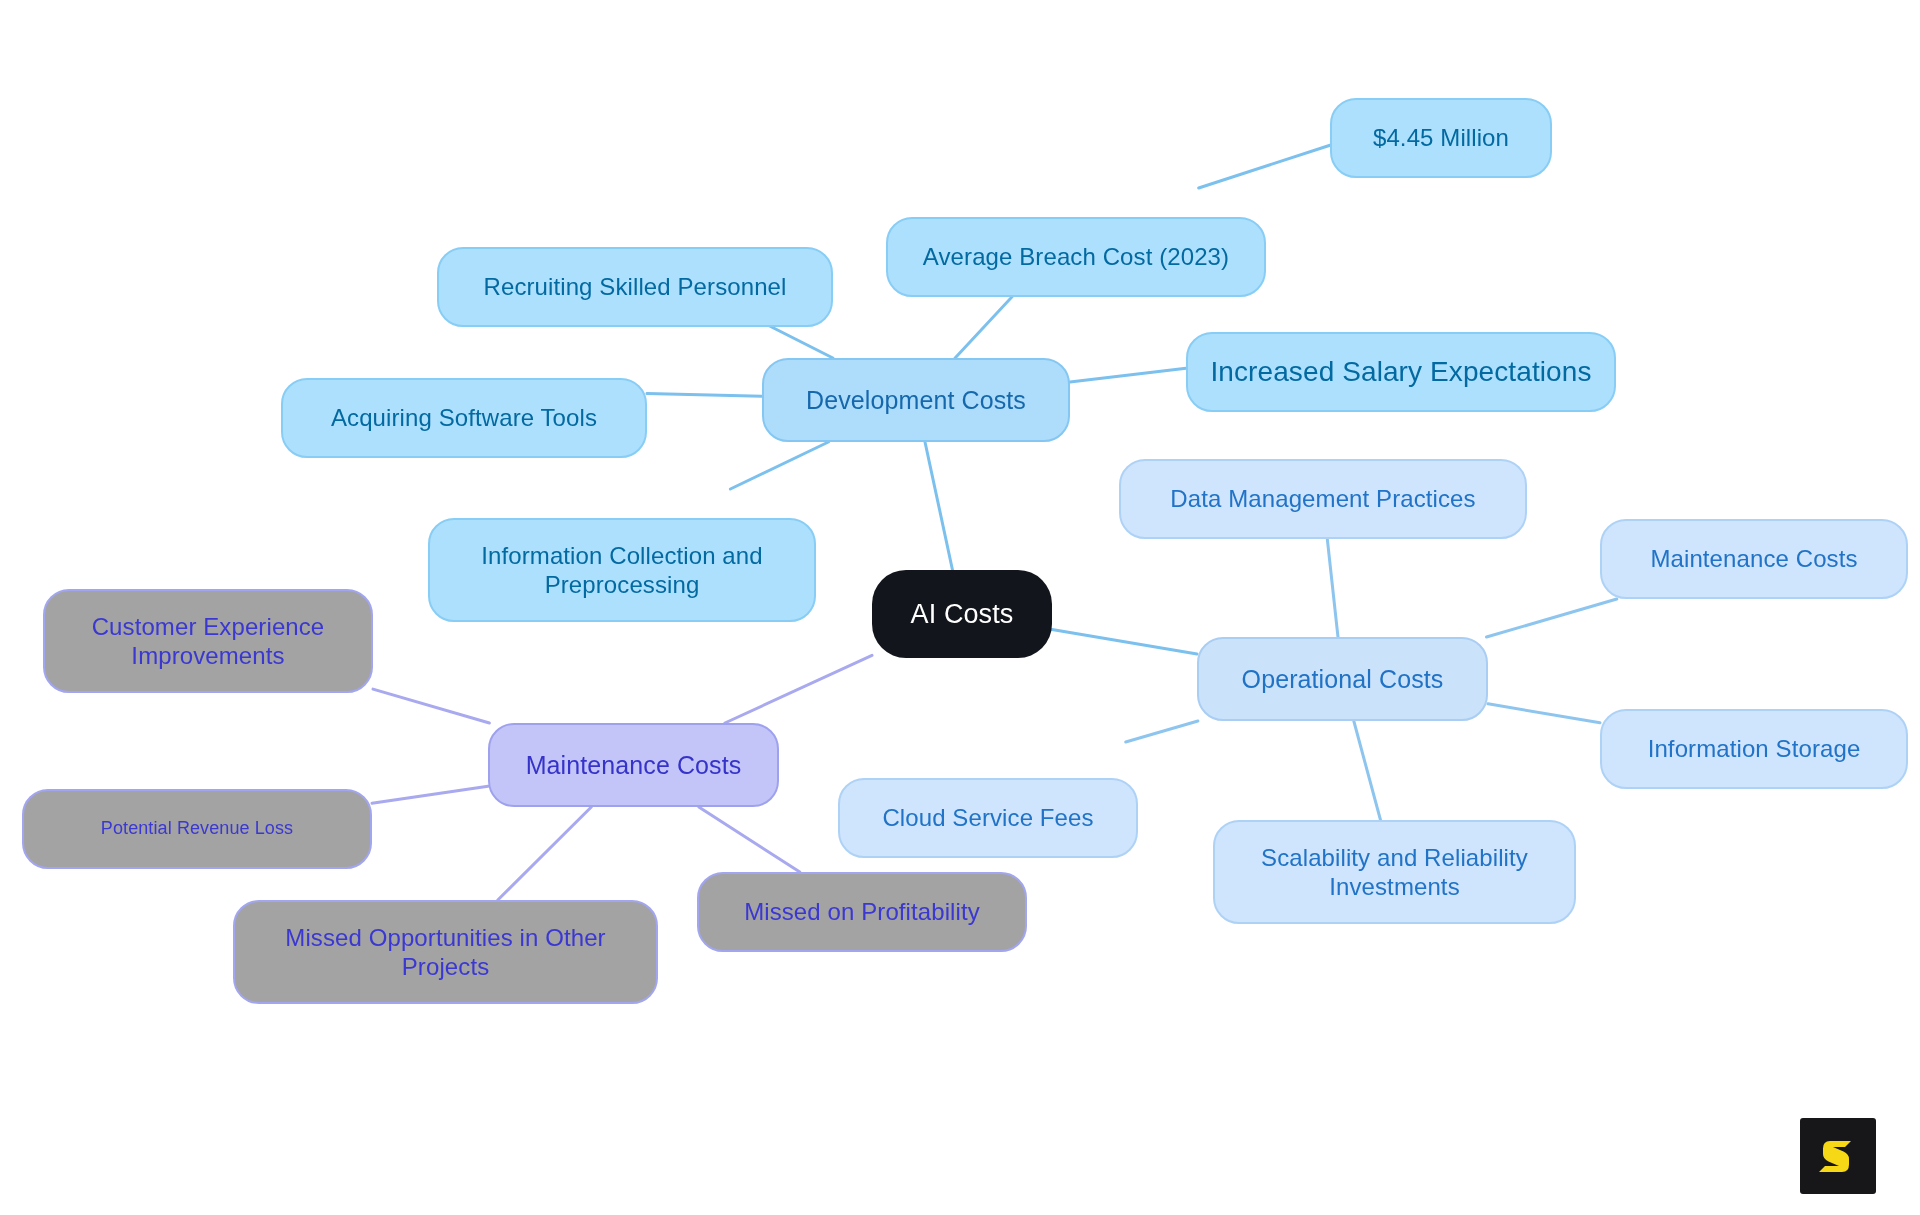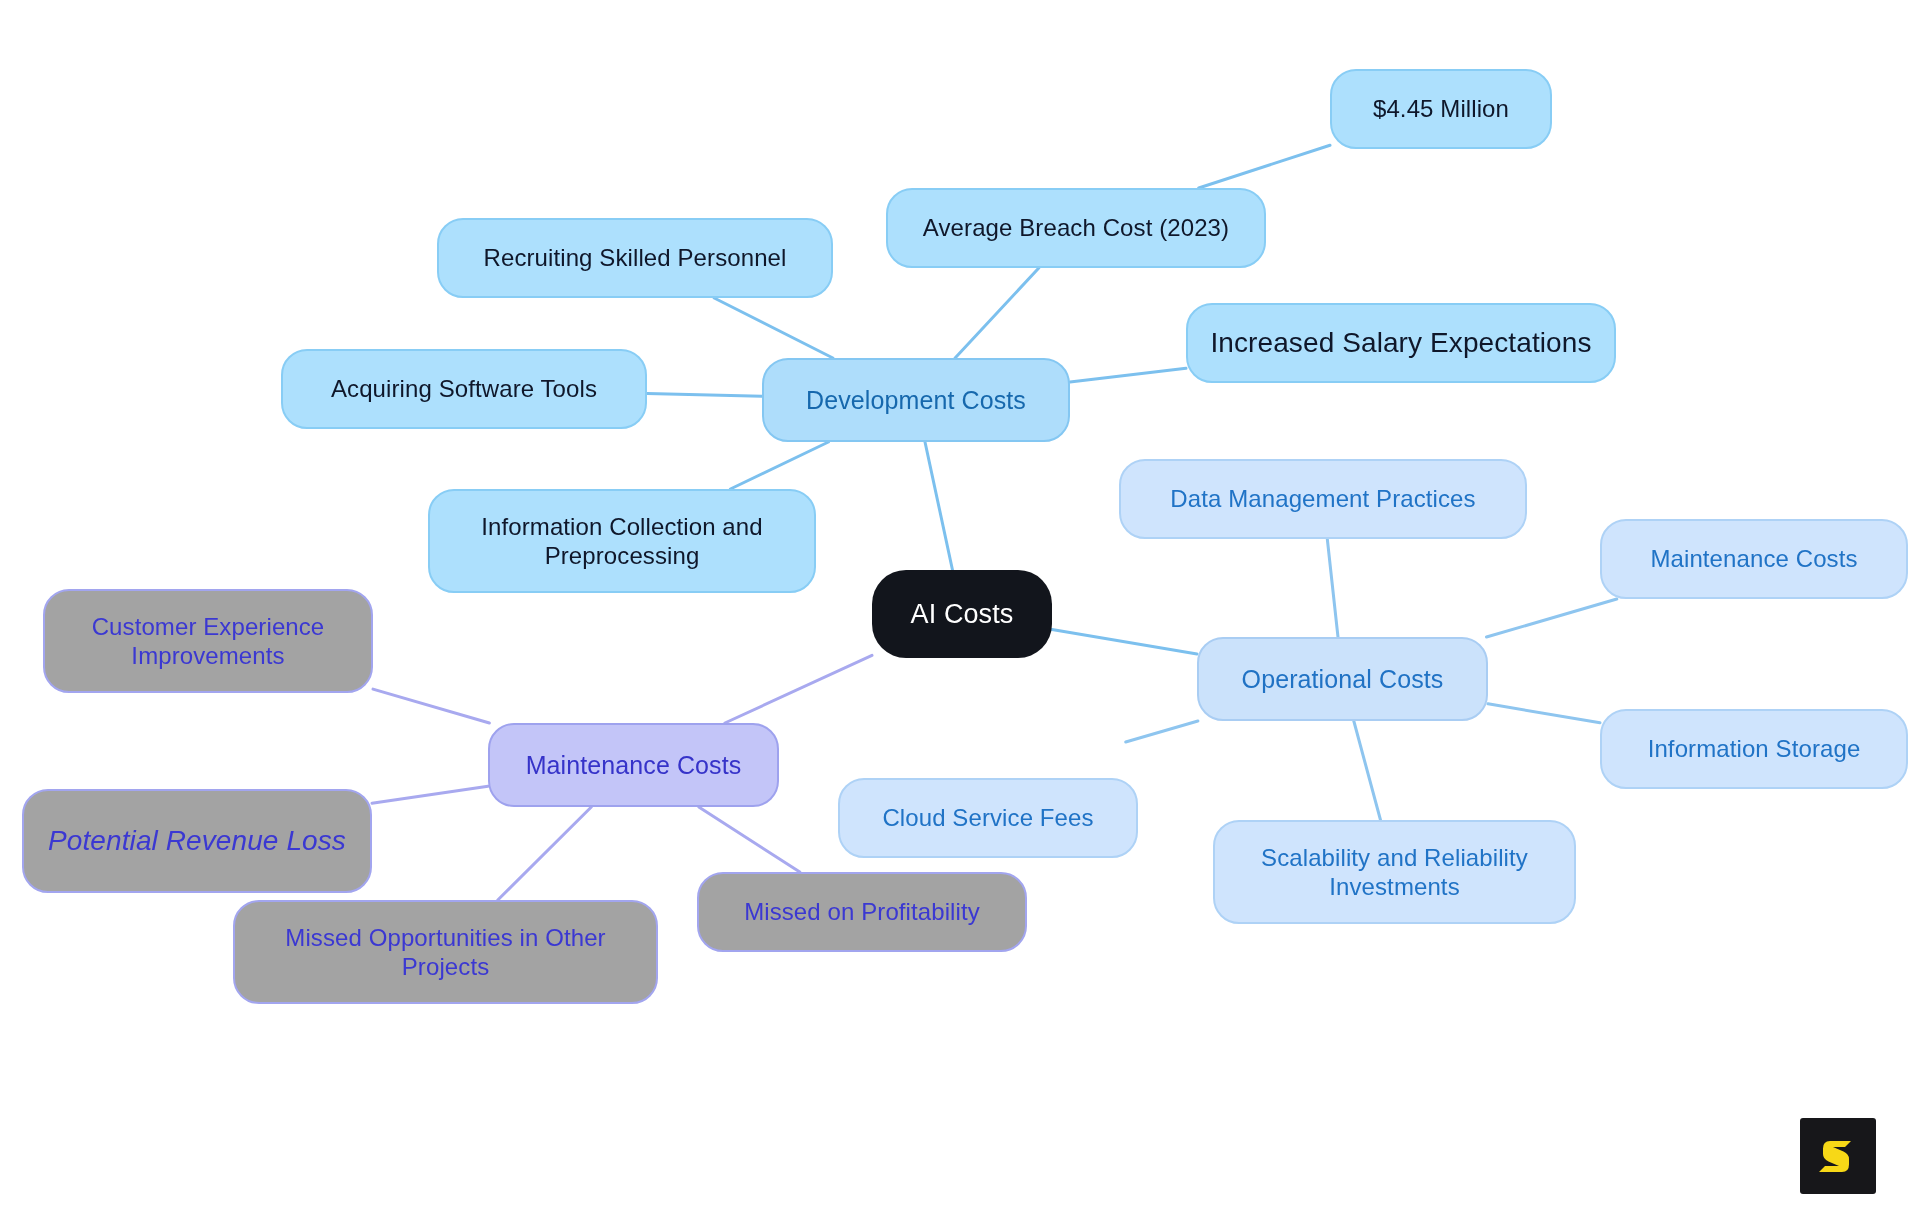--- a/index.html
+++ b/index.html
@@ -49,21 +49,22 @@
     font-size: 27px;
   }
   .node.branch-dev {
     background: #aeddfb;
     border-color: #84c7f2;
     color: #1668ad;
   }
   .node.leaf-dev {
     background: #ade0fd;
     border-color: #88cdf5;
-    color: #0f172a;
+    color: #0369a1;
+    margin-top: 29px;
   }
   .node.branch-ops {
     background: #cbe2fb;
     border-color: #a9cdf3;
     color: #2072c4;
   }
   .node.leaf-ops {
     background: #cfe4fd;
     border-color: #aed2f6;
     color: #2073c6;
@@ -131,21 +132,21 @@
 Preprocessing</span></div>
       <div class="node leaf-dev" id="node-salary" style="left: 1186px; top: 303px; width: 430px; height: 80px; font-size: 28px;"><span class="node-label">Increased Salary Expectations</span></div>
       <div class="node leaf-ops" id="node-data_mgmt" style="left: 1119px; top: 459px; width: 408px; height: 80px; font-size: 24px;"><span class="node-label">Data Management Practices</span></div>
       <div class="node leaf-ops" id="node-maintenance" style="left: 1600px; top: 519px; width: 308px; height: 80px; font-size: 24px;"><span class="node-label">Maintenance Costs</span></div>
       <div class="node leaf-ops" id="node-info_storage" style="left: 1600px; top: 709px; width: 308px; height: 80px; font-size: 24px; justify-content: flex-end;"><span class="node-label">Information Storage</span></div>
       <div class="node leaf-ops" id="node-scalability" style="left: 1213px; top: 820px; width: 363px; height: 104px; font-size: 24px;"><span class="node-label">Scalability and Reliability
 Investments</span></div>
       <div class="node leaf-ops" id="node-cloud_fees" style="left: 838px; top: 778px; width: 300px; height: 80px; font-size: 24px;"><span class="node-label">Cloud Service Fees</span></div>
       <div class="node leaf-opp" id="node-customer_exp" style="left: 43px; top: 589px; width: 330px; height: 104px; font-size: 24px;"><span class="node-label">Customer Experience
 Improvements</span></div>
-      <div class="node leaf-opp" id="node-revenue_loss" style="left: 22px; top: 789px; width: 350px; height: 104px; font-size: 28px; font-style: italic;"><span class="node-label">Potential Revenue Loss</span></div>
+      <div class="node leaf-opp" id="node-revenue_loss" style="left: 22px; top: 789px; width: 350px; height: 80px; font-size: 18px;"><span class="node-label">Potential Revenue Loss</span></div>
       <div class="node leaf-opp" id="node-missed_opps" style="left: 233px; top: 900px; width: 425px; height: 104px; font-size: 24px;"><span class="node-label">Missed Opportunities in Other
 Projects</span></div>
       <div class="node leaf-opp" id="node-profitability" style="left: 697px; top: 872px; width: 330px; height: 80px; font-size: 24px;"><span class="node-label">Missed on Profitability</span></div>
     </div>
 
   <div id="logo" style="left: 1800px; top: 1118px; width: 76px; height: 76px; background: rgb(23, 23, 26);">
     <svg width="46" height="46" viewBox="0 0 46 46">
       <path d="M36 8 H15 Q8 8 8 15.5 V21 Q8 26 13.5 28.5 L24 33 H10 L4 39 H27 Q34 39 34 31.5 V26 Q34 21 28.5 18.5 L18 14 H30 Z" fill="#f7d817"></path>
     </svg>
   </div>

